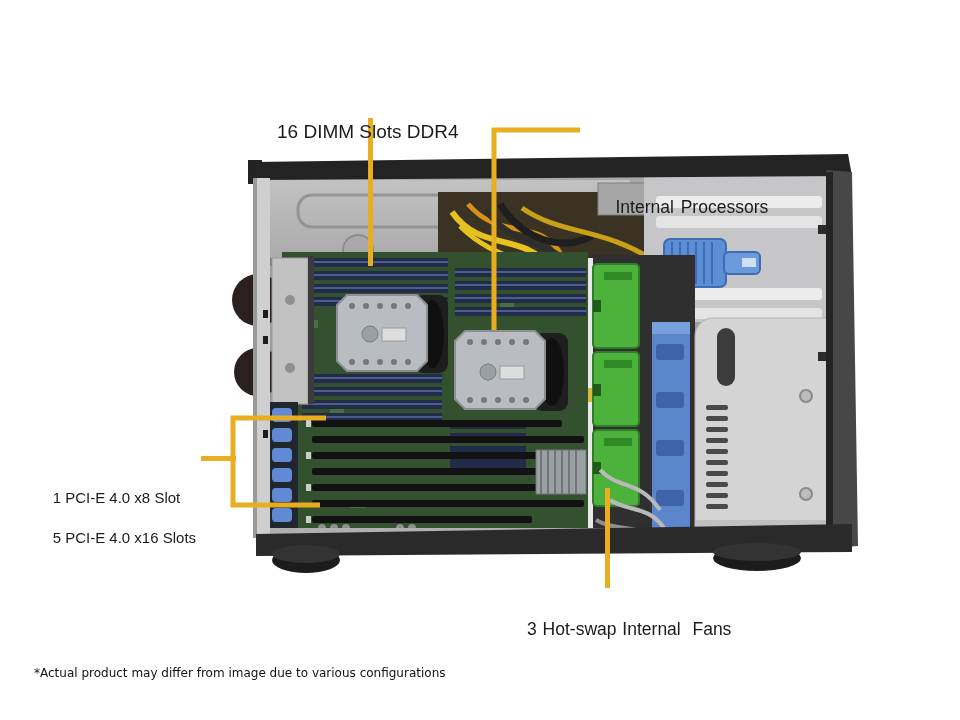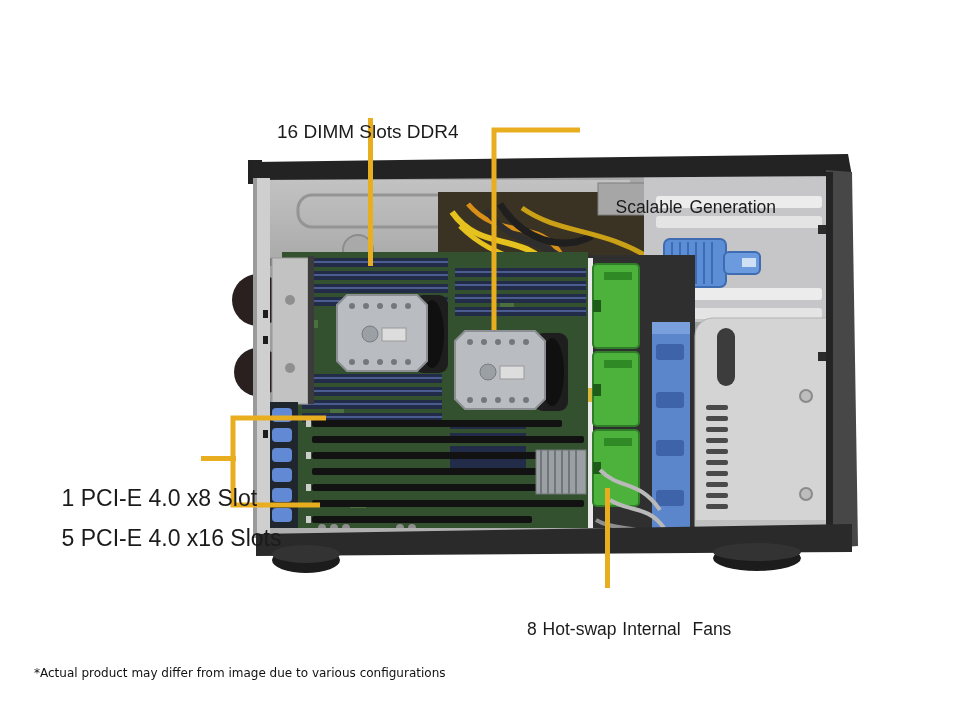--- a/index.html
+++ b/index.html
@@ -3,21 +3,21 @@
 <meta charset="utf-8">
 <style>
   html,body{margin:0;padding:0;background:#ffffff;}
   .stage{position:relative;width:960px;height:720px;background:#fff;overflow:hidden;
          font-family:"Liberation Sans",sans-serif;color:#1b1b1b;}
   .photo{position:absolute;left:0;top:0;}
   .lbl{position:absolute;white-space:pre;line-height:1.18;color:#1b1b1b;margin-top:24px;}
   .lbl-dimm{left:277px;top:97px;font-size:19px;}
   .lbl-cpu{left:588px;top:110px;font-size:17.5px;line-height:21px;word-spacing:2px;}
   .lbl-cpu sup{font-size:11px;position:relative;top:-1px;}
-  .lbl-pcie{left:36px;top:444px;font-size:23px;line-height:20px;}
+  .lbl-pcie{left:36px;top:444px;font-size:15px;line-height:20px;}
   .lbl-fans{left:527px;top:595px;font-size:17.5px;word-spacing:1px;}
   .fineprint{position:absolute;left:34px;top:666px;font-size:12px;
              font-family:"DejaVu Sans",sans-serif;color:#111;text-align:center;}
   .co{fill:var(--c-callout,#E9AE20);}
   .co-line{stroke:var(--c-callout,#E9AE20);stroke-width:5;fill:none;}
   .fan-green{fill:var(--c-fan_green,#4CB23C);}
   .rail-blue{fill:var(--c-rail_blue,#5C86CC);}
   .pcb{fill:var(--c-pcb_green,#33502F);}
 </style>
 </head>
@@ -303,24 +303,24 @@
       <rect x="201" y="456" width="35" height="5" class="co"></rect>
       <path d="M326,418 H233 V505 H320" class="co-line"></path>
     </g>
     <rect x="605" y="488" width="5" height="100" class="co"></rect>
   </svg>
 
   <div class="lbl lbl-dimm">16 DIMM Slots DDR4</div>
 
   <div class="lbl lbl-cpu">
     <br>
-    <span>Scalable Generation</span>
+    <span>Internal Processors</span>
   </div>
 
   <div class="lbl lbl-pcie">
     <span>1 PCI-E 4.0 x8 Slot</span><br>
     <span>5 PCI-E 4.0 x16 Slots</span>
   </div>
 
-  <div class="lbl lbl-fans">8 Hot-swap Internal  Fans</div>
+  <div class="lbl lbl-fans">3 Hot-swap Internal  Fans</div>
 
   <div class="fineprint">*Actual product may differ from image due to various configurations</div>
 </div>
 
 </body></html>

